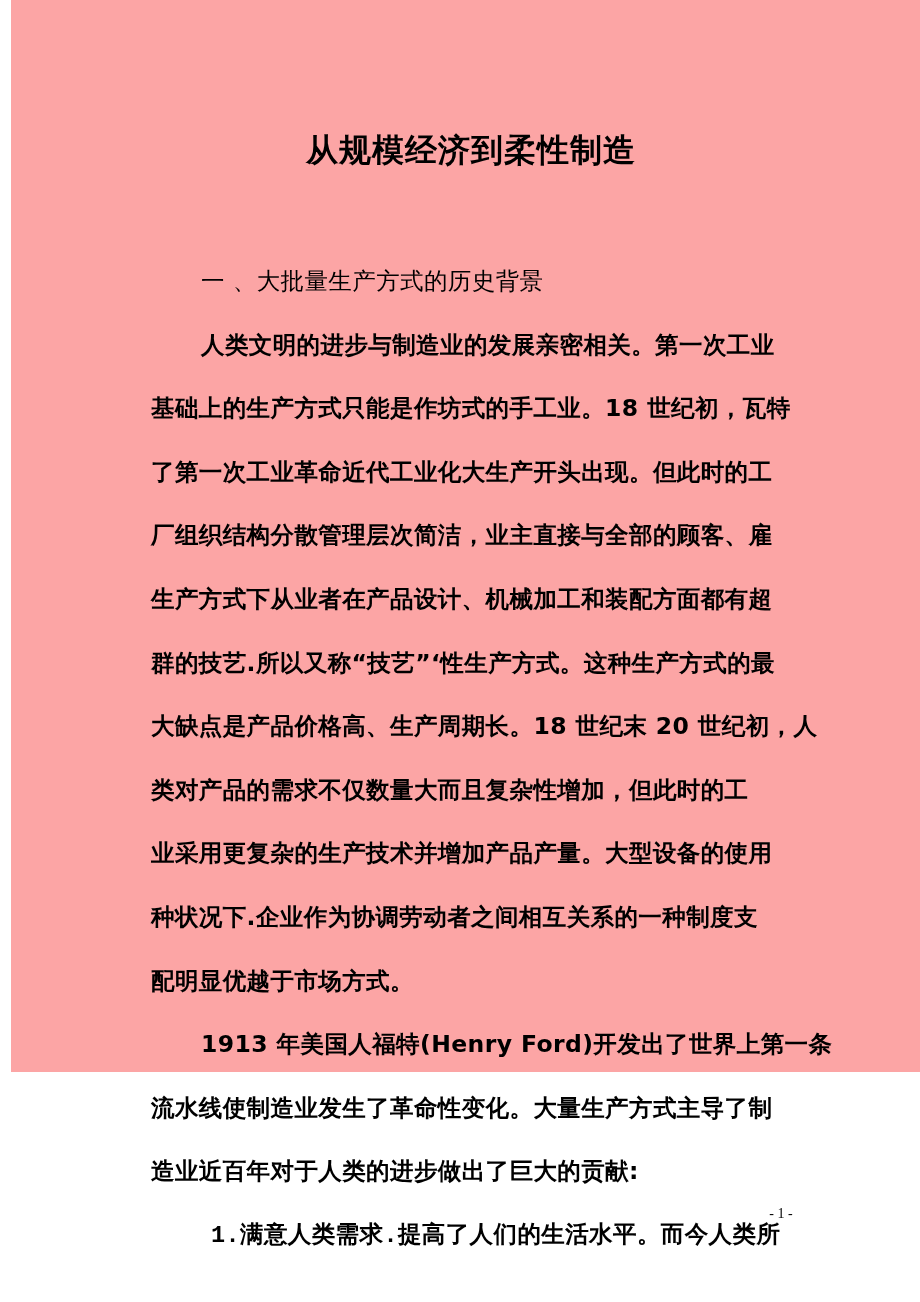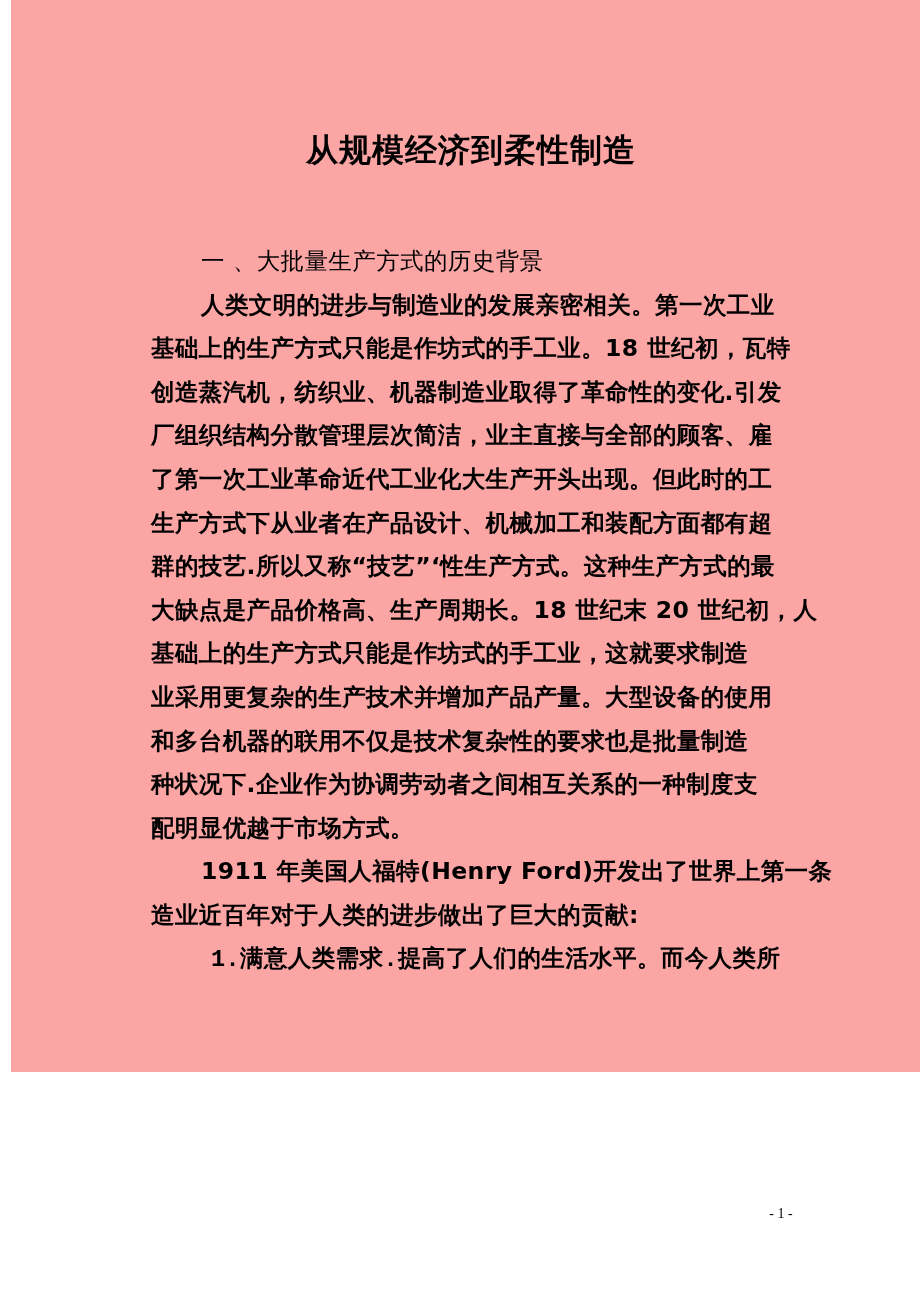--- a/index.html
+++ b/index.html
@@ -40,20 +40,21 @@
       top: 240px;
       width: 640px;
     }
     .line {
       height: 43.6px;
       line-height: 43.6px;
       font-size: 23.5px;
       white-space: nowrap;
       font-weight: 600;
       letter-spacing: 0.4px;
+      margin-top: 20px;
     }
     .line.indent {
       padding-left: 50px;
     }
     .line.indent-list {
       padding-left: 60px;
       font-family: Liberation Mono, monospace;
     }
     .line.heading {
       padding-left: 50px;
@@ -74,30 +75,29 @@
 </head>
 <body>
 
 <div class="page">
   <div class="title">从规模经济到柔性制造</div>
 
   <div class="body-text">
     <div class="line heading">一 、大批量生产方式的历史背景</div>
     <div class="line indent">人类文明的进步与制造业的发展亲密相关。第一次工业</div>
     <div class="line">基础上的生产方式只能是作坊式的手工业。18 世纪初，瓦特</div>
-    <div class="line">创造蒸汽机，纺织业、机器制造业取得了革命性的变化.引发</div>
+    <div class="line">了第一次工业革命近代工业化大生产开头出现。但此时的工</div>
     <div class="line">厂组织结构分散管理层次简洁，业主直接与全部的顾客、雇</div>
-    <div class="line">了第一次工业革命近代工业化大生产开头出现。但此时的工</div>
     <div class="line">生产方式下从业者在产品设计、机械加工和装配方面都有超</div>
     <div class="line">群的技艺.所以又称“技艺”‘性生产方式。这种生产方式的最</div>
     <div class="line">大缺点是产品价格高、生产周期长。18 世纪末 20 世纪初，人</div>
-    <div class="line">基础上的生产方式只能是作坊式的手工业，这就要求制造</div>
+    <div class="line">类对产品的需求不仅数量大而且复杂性增加，但此时的工</div>
     <div class="line">业采用更复杂的生产技术并增加产品产量。大型设备的使用</div>
-    <div class="line">和多台机器的联用不仅是技术复杂性的要求也是批量制造</div>
     <div class="line">种状况下.企业作为协调劳动者之间相互关系的一种制度支</div>
     <div class="line">配明显优越于市场方式。</div>
-    <div class="line indent">1911 年美国人福特(Henry  Ford)开发出了世界上第一条</div>
+    <div class="line indent">1913 年美国人福特(Henry  Ford)开发出了世界上第一条</div>
+    <div class="line">流水线使制造业发生了革命性变化。大量生产方式主导了制</div>
     <div class="line">造业近百年对于人类的进步做出了巨大的贡献:</div>
     <div class="line indent-list">1.满意人类需求.提高了人们的生活水平。而今人类所</div>
   </div>
 
   <div class="page-number">- 1 -</div>
 </div>
 
 </body></html>

